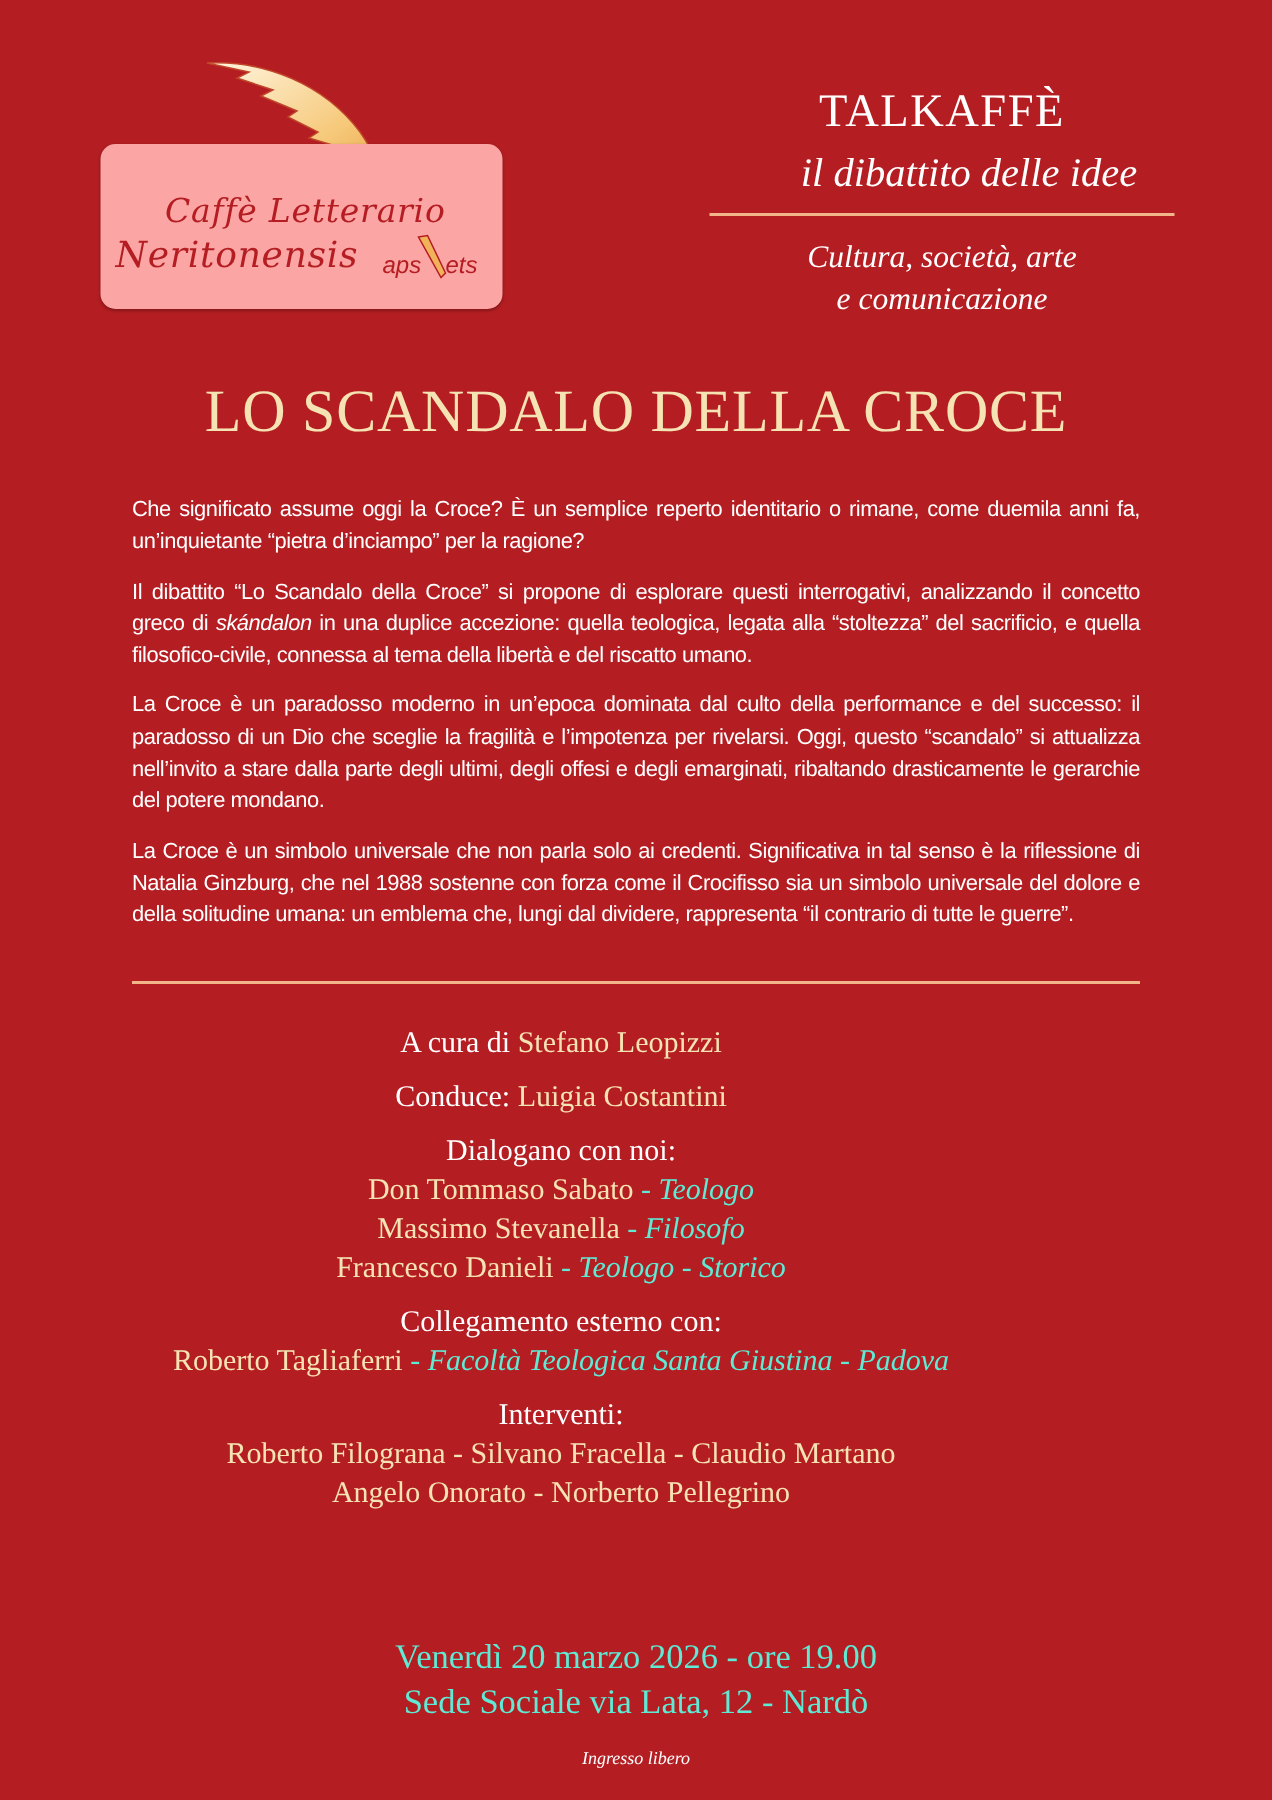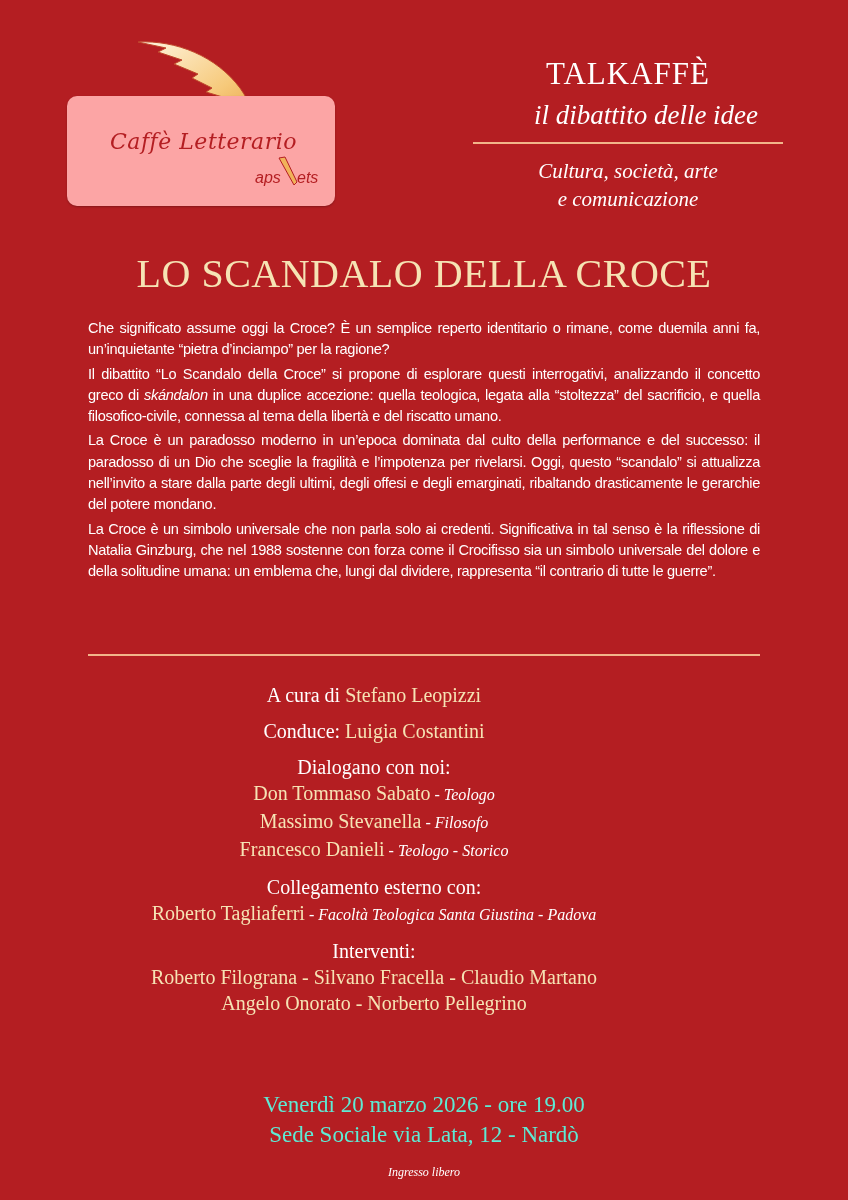--- a/index.html
+++ b/index.html
@@ -55,35 +55,35 @@
     color: #F6E3B4; font-size: 40px; letter-spacing: 0.5px;
   }
 
   
   .body-text {
     left: 88px; width: 672px; top: 318px;
     color: #ffffff; font-family: "Liberation Sans", sans-serif;
     font-size: 14.6px; line-height: 21.3px; text-align: justify;
     letter-spacing: -0.3px;
   }
-  .body-text p { margin: 0 0 3px 0; }
+  .body-text p { margin: 12px 0 3px 0; }
   .body-text em { font-style: italic; }
 
   .main-rule {
     left: 88px; width: 672px; top: 654px; height: 2px; background: #F2B58A;
   }
 
   
   .credits {
     left: 0; width: 748px; top: 682px; text-align: center;
     font-size: 20px; color: #ffffff;
   }
   .credits .line { line-height: 26px; white-space: nowrap; }
   .credits .name { color: #F6E3B4; }
-  .credits .role { font-style: italic; font-size: 16px; color: #ffffff; }
+  .credits .role { font-style: italic; font-size: 20px; color: #5eead4; }
   .credits .gap { height: 10px; }
 
   .event {
     left: 0; width: 848px; top: 1090px; text-align: center;
     color: #5eead4; font-size: 23px; line-height: 30px;
   }
   .entry {
     left: 0; width: 848px; top: 1165px; text-align: center;
     color: #ffffff; font-style: italic; font-size: 12px;
   }
@@ -97,20 +97,21 @@
       <stop offset="0" stop-color="#FFF6E2"></stop>
       <stop offset="0.6" stop-color="#F6C97A"></stop>
       <stop offset="1" stop-color="#E59A3A"></stop>
     </linearGradient>
   </defs>
   <path d="M2 4 C40 2 80 18 104 50 C114 64 120 80 124 94 C112 80 98 70 84 62 L90 60 L70 54 L76 50 L56 40 L62 36 L38 26 L46 22 L22 14 L30 10 Z" fill="url(#qg)" stroke="#C0462A" stroke-width="1"></path>
 </svg>
 
 <div class="abs logo-card">
   <span class="logo-line1">Caffè Letterario</span>
+  <span class="logo-line2">Neritonensis</span>
   <span class="logo-aps">aps</span>
   <svg class="mini-quill" viewBox="0 0 22 30">
     <path d="M2 2 L8 1 L20 26 L17 29 Z" fill="#F1B25A" stroke="#B41E22" stroke-width="1"></path>
   </svg>
   <span class="logo-ets">ets</span>
 </div>
 
 <div class="abs talk-title">TALKAFFÈ</div>
 <div class="abs talk-sub">il dibattito delle idee</div>
 <div class="abs hdr-rule"></div>

